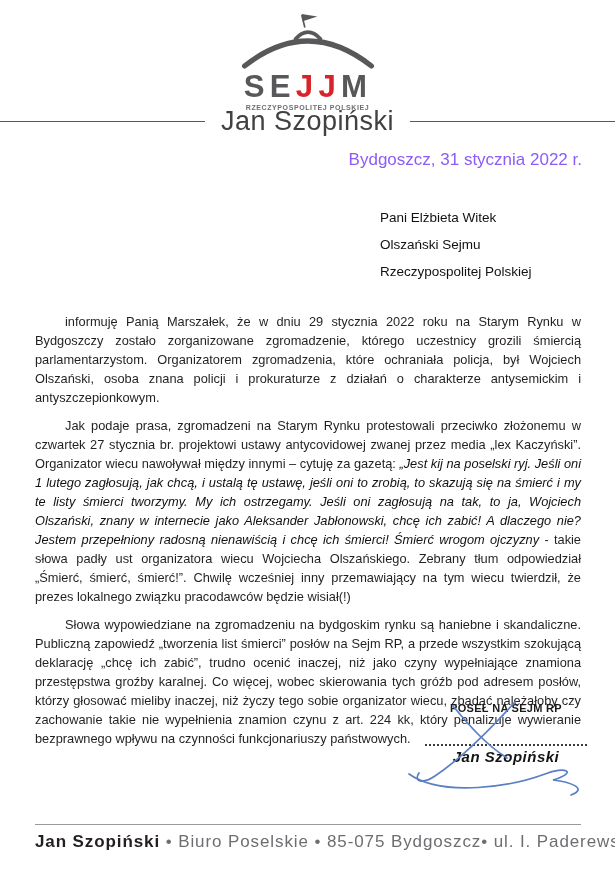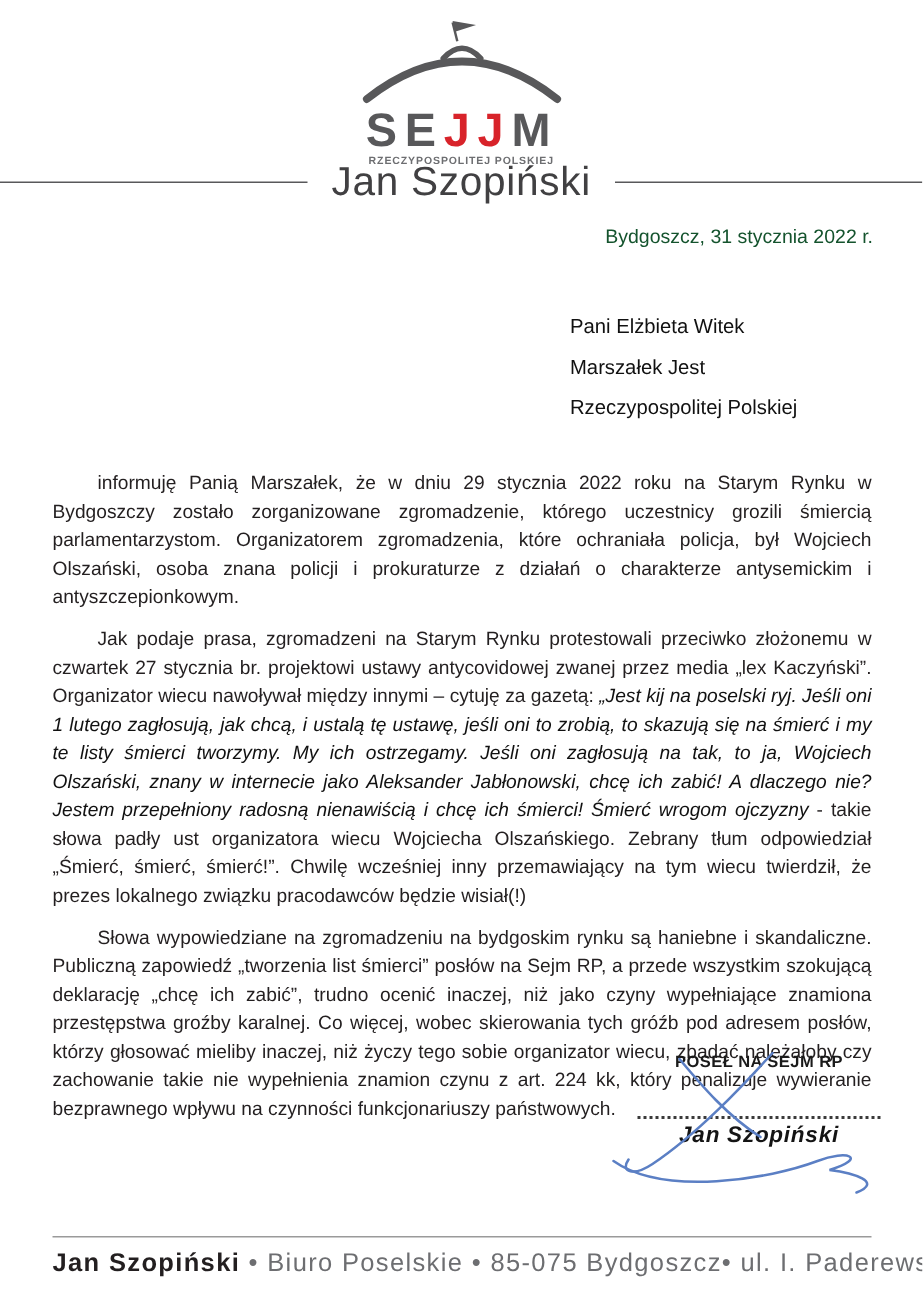--- a/index.html
+++ b/index.html
@@ -23,21 +23,21 @@
     position:absolute;top:106px;left:0;width:100%;
     display:flex;align-items:center;
   }
   .name-rule .rule{flex:1;border-top:1.5px solid #58585a;}
   .header-name{
     padding:0 16px;
     font-size:27px;font-weight:300;color:#414042;letter-spacing:.5px;
     white-space:nowrap;
   }
   
-  .dateline{position:absolute;top:150px;right:33px;font-size:13px;color:#14532d;}
+  .dateline{position:absolute;top:150px;right:33px;font-size:17px;color:#8b5cf6;}
   .addressee{position:absolute;top:204px;left:380px;font-size:13.5px;font-weight:400;
     color:#111;line-height:27px;}
   
   .body-text{
     position:absolute;top:312px;left:35px;width:546px;
     font-size:12.8px;line-height:19px;text-align:justify;color:#231f20;
   }
   .body-text p{margin:0 0 9px 0;text-indent:30px;}
   .bold-italic{font-weight:400;font-style:italic;color:#111;}
   
@@ -78,21 +78,21 @@
   <div class="name-rule">
     <div class="rule"></div>
     <div class="header-name">Jan Szopiński</div>
     <div class="rule"></div>
   </div>
 
   <div class="dateline">Bydgoszcz, 31 stycznia 2022 r.</div>
 
   <div class="addressee">
     <div>Pani Elżbieta Witek</div>
-    <div>Marszałek Jest</div>
+    <div>Olszański Sejmu</div>
     <div>Rzeczypospolitej Polskiej</div>
   </div>
 
   <div class="body-text">
     <p><span>informuję Panią Marszałek, że w dniu 29 stycznia 2022 roku na Starym Rynku w Bydgoszczy zostało zorganizowane zgromadzenie, którego uczestnicy grozili śmiercią parlamentarzystom. Organizatorem zgromadzenia, które ochraniała policja, był Wojciech Olszański, osoba znana policji i prokuraturze z działań o charakterze antysemickim i antyszczepionkowym.</span></p>
     <p><span>Jak podaje prasa, zgromadzeni na Starym Rynku protestowali przeciwko złożonemu w czwartek 27 stycznia br. projektowi ustawy antycovidowej zwanej przez media „lex Kaczyński”. Organizator wiecu nawoływał między innymi – cytuję za gazetą: </span><span class="bold-italic">„Jest kij na poselski ryj. Jeśli oni 1 lutego zagłosują, jak chcą, i ustalą tę ustawę, jeśli oni to zrobią, to skazują się na śmierć i my te listy śmierci tworzymy. My ich ostrzegamy. Jeśli oni zagłosują na tak, to ja, Wojciech Olszański, znany w internecie jako Aleksander Jabłonowski, chcę ich zabić! A dlaczego nie? Jestem przepełniony radosną nienawiścią i chcę ich śmierci! Śmierć wrogom ojczyzny</span><span> - takie słowa padły ust organizatora wiecu Wojciecha Olszańskiego. Zebrany tłum odpowiedział „Śmierć, śmierć, śmierć!”. Chwilę wcześniej inny przemawiający na tym wiecu twierdził, że prezes lokalnego związku pracodawców będzie wisiał(!)</span></p>
     <p><span>Słowa wypowiedziane na zgromadzeniu na bydgoskim rynku są haniebne i skandaliczne. Publiczną zapowiedź „tworzenia list śmierci” posłów na Sejm RP, a przede wszystkim szokującą deklarację „chcę ich zabić”, trudno ocenić inaczej, niż jako czyny wypełniające znamiona przestępstwa groźby karalnej. Co więcej, wobec skierowania tych gróźb pod adresem posłów, którzy głosować mieliby inaczej, niż życzy tego sobie organizator wiecu, zbadać należałoby czy zachowanie takie nie wypełnienia znamion czynu z art. 224 kk, który penalizuje wywieranie bezprawnego wpływu na czynności funkcjonariuszy państwowych.</span></p>
   </div>
 
   <div class="sig-block">

